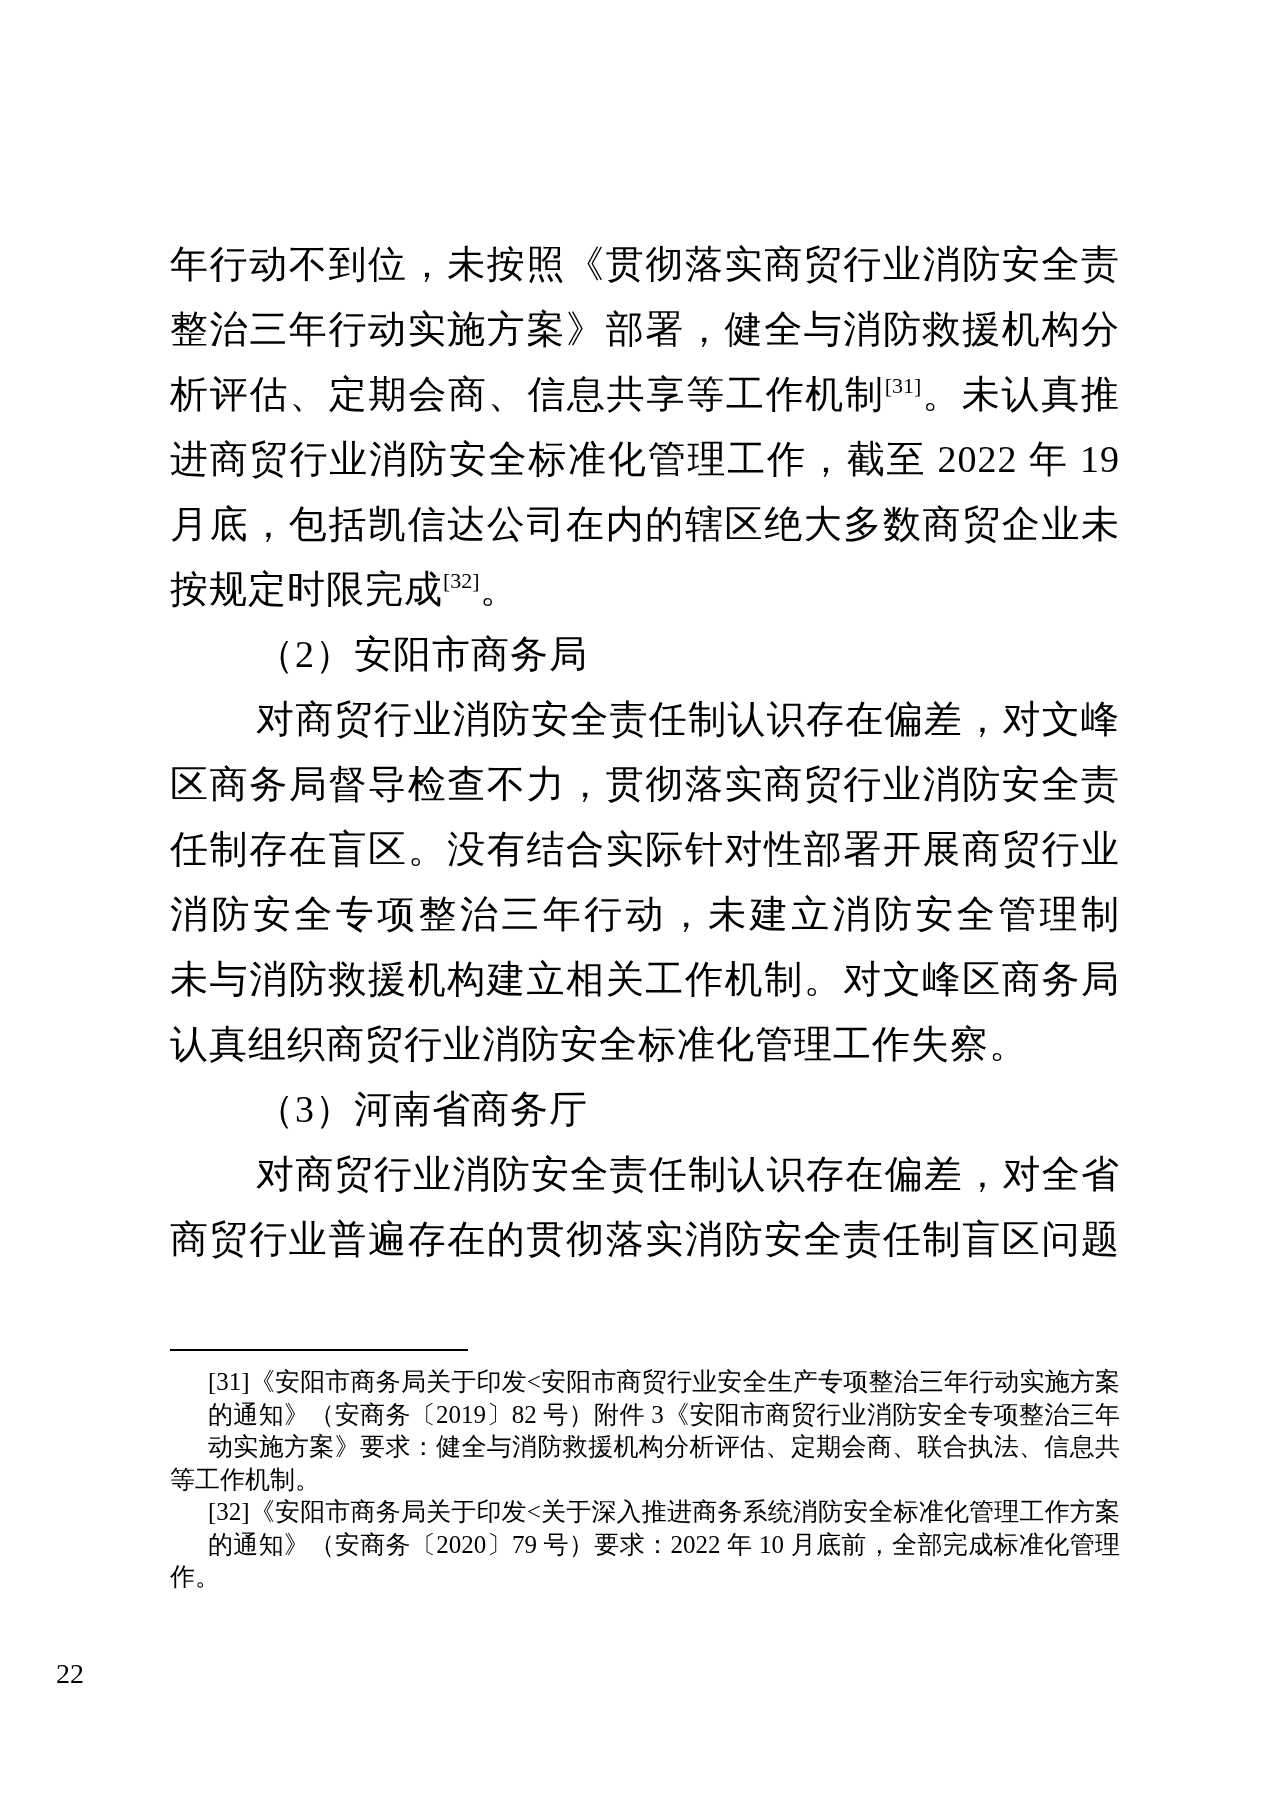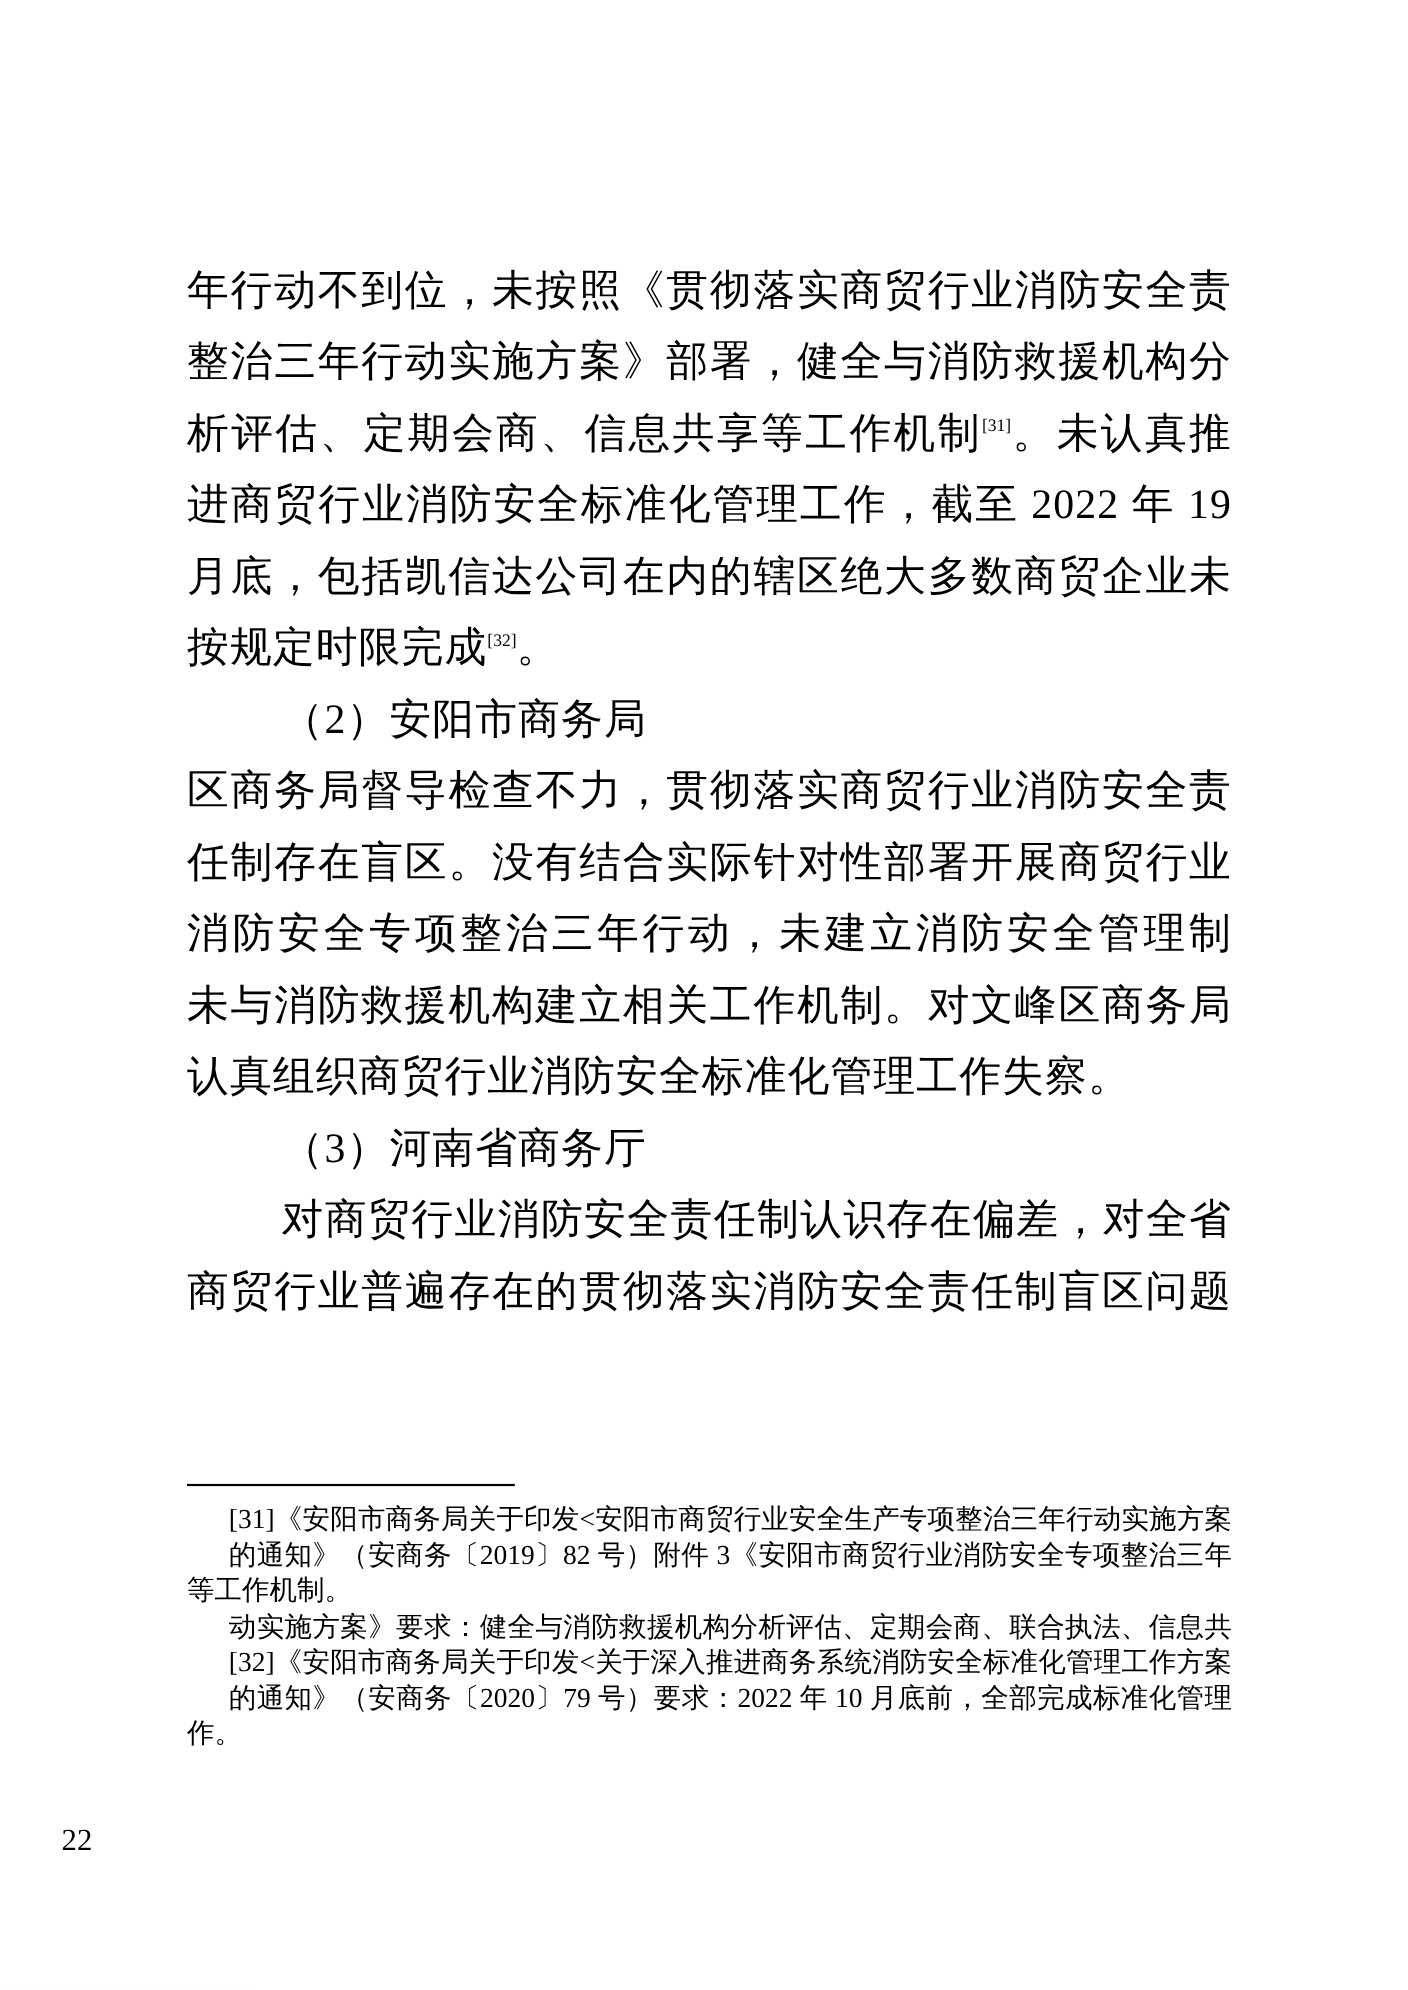--- a/index.html
+++ b/index.html
@@ -28,21 +28,21 @@
     text-align: left;
     letter-spacing: 1px;
   }
   .body-line.fill {
     text-align: justify;
     text-align-last: justify;
     text-justify: inter-ideograph;
   }
   .body-line.indent { text-indent: 86px; }
   .body-line sup {
-    font-size: 16px;
+    font-size: 22px;
     line-height: 0;
     letter-spacing: 0;
     vertical-align: 14px;
   }
   .footnote-sep {
     position: absolute;
     left: 170px;
     top: 1349px;
     width: 298px;
     height: 2px;
@@ -81,33 +81,34 @@
 
 <div class="page">
   <div class="body-text" id="body-lines">
       <div class="body-line fill"><span>年行动不到位，未按照《贯彻落实商贸行业消防安全责</span></div>
       <div class="body-line fill"><span>整治三年行动实施方案》部署，健全与消防救援机构分</span></div>
       <div class="body-line fill"><span>析评估、定期会商、信息共享等工作机制</span><sup>[31]</sup><span>。未认真推</span></div>
       <div class="body-line fill"><span>进商贸行业消防安全标准化管理工作，截至 2022 年 19</span></div>
       <div class="body-line fill"><span>月底，包括凯信达公司在内的辖区绝大多数商贸企业未</span></div>
       <div class="body-line"><span>按规定时限完成</span><sup>[32]</sup><span>。</span></div>
       <div class="body-line indent"><span>（2）安阳市商务局</span></div>
+      <div class="body-line fill indent"><span>对商贸行业消防安全责任制认识存在偏差，对文峰</span></div>
       <div class="body-line fill"><span>区商务局督导检查不力，贯彻落实商贸行业消防安全责</span></div>
       <div class="body-line fill"><span>任制存在盲区。没有结合实际针对性部署开展商贸行业</span></div>
       <div class="body-line fill"><span>消防安全专项整治三年行动，未建立消防安全管理制度，</span></div>
       <div class="body-line fill"><span>未与消防救援机构建立相关工作机制。对文峰区商务局未</span></div>
       <div class="body-line"><span>认真组织商贸行业消防安全标准化管理工作失察。</span></div>
       <div class="body-line indent"><span>（3）河南省商务厅</span></div>
       <div class="body-line fill indent"><span>对商贸行业消防安全责任制认识存在偏差，对全省</span></div>
       <div class="body-line fill"><span>商贸行业普遍存在的贯彻落实消防安全责任制盲区问题</span></div>
     </div>
   <div class="footnote-sep"></div>
   <div class="footnotes" id="footnote-lines">
       <div class="footnote-line fill"><span>[31]《安阳市商务局关于印发&lt;安阳市商贸行业安全生产专项整治三年行动实施方案&gt;</span></div>
       <div class="footnote-line fill"><span>的通知》（安商务〔2019〕82 号）附件 3《安阳市商贸行业消防安全专项整治三年行</span></div>
+      <div class="footnote-line fill"><span>动实施方案》要求：健全与消防救援机构分析评估、定期会商、联合执法、信息共享</span></div>
       <div class="footnote-line"><span>等工作机制。</span></div>
-      <div class="footnote-line fill"><span>动实施方案》要求：健全与消防救援机构分析评估、定期会商、联合执法、信息共享</span></div>
       <div class="footnote-line fill"><span>[32]《安阳市商务局关于印发&lt;关于深入推进商务系统消防安全标准化管理工作方案&gt;</span></div>
       <div class="footnote-line fill"><span>的通知》（安商务〔2020〕79 号）要求：2022 年 10 月底前，全部完成标准化管理工</span></div>
       <div class="footnote-line"><span>作。</span></div>
     </div>
   <div class="page-number">22</div>
 </div>
 
 </body></html>

